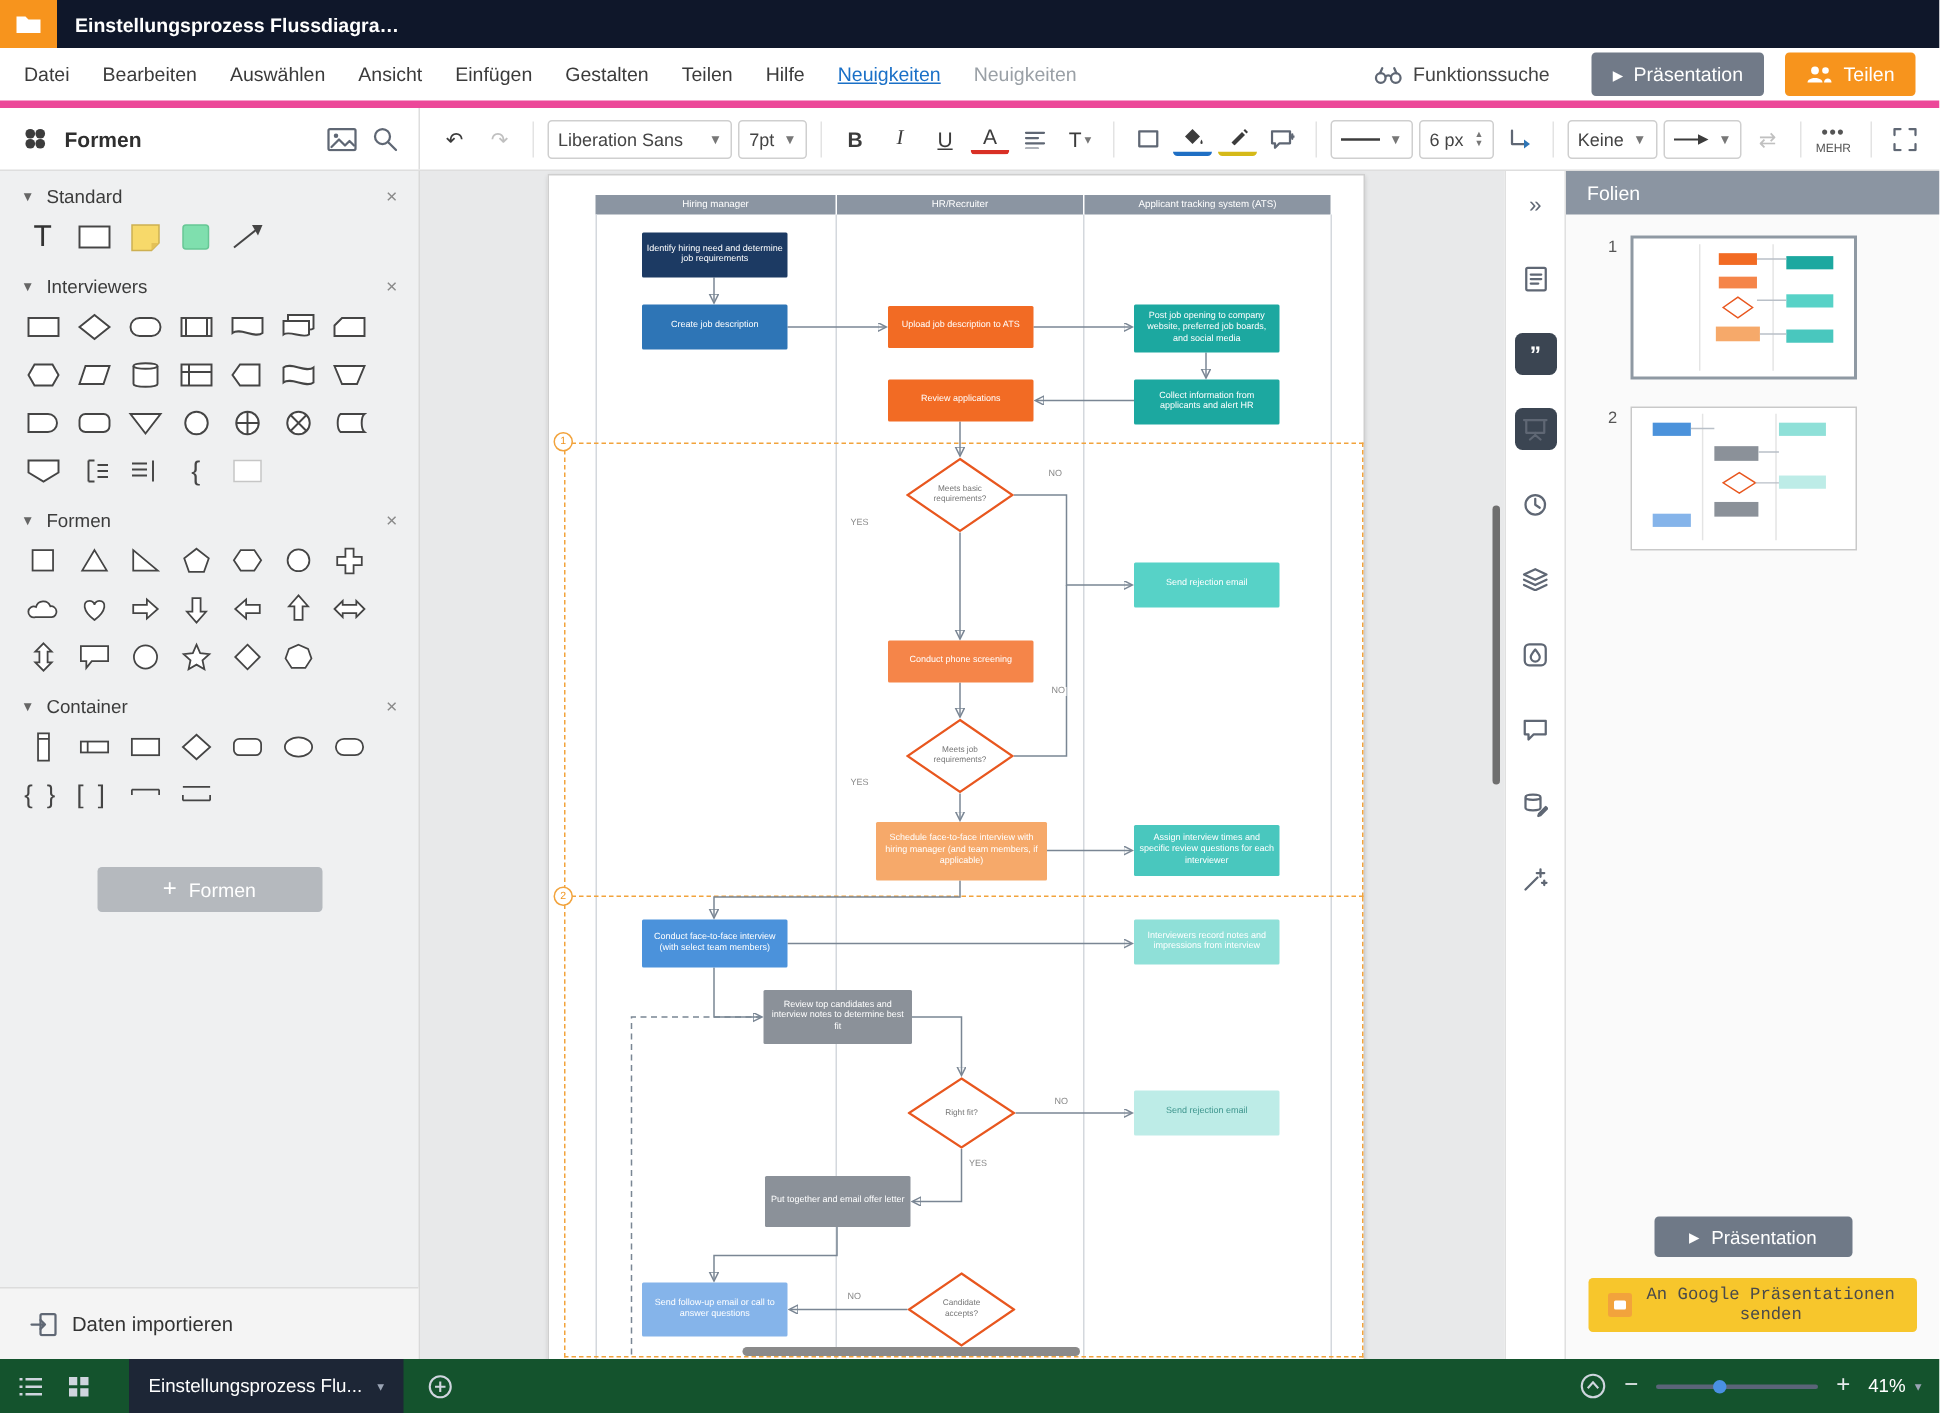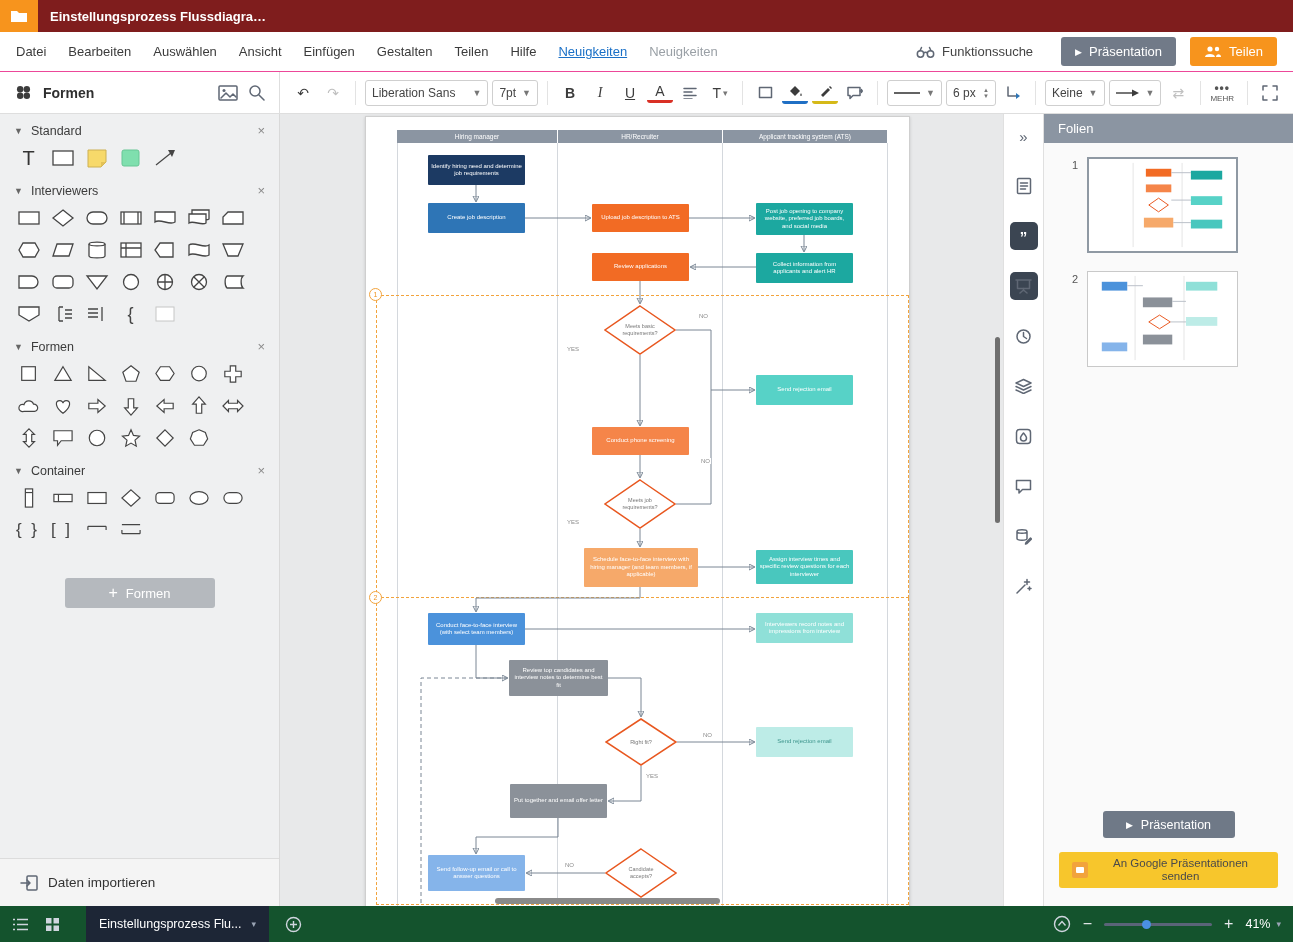--- a/index.html
+++ b/index.html
@@ -2,26 +2,26 @@
 <html><head>
 <meta charset="utf-8">
 <style>
 *{margin:0;padding:0;box-sizing:border-box}
 html,body{width:1293px;height:942px;overflow:hidden;font-family:"Liberation Sans",sans-serif;background:#fff}
 #app{display:flex;flex-direction:column;width:1293px;height:942px}
 svg{display:block}
 .ic{stroke:#5f6774;fill:none;stroke-width:1.5;stroke-linecap:round;stroke-linejoin:round}
 
 
-.titlebar{height:32px;background:#7f1d1d;display:flex;align-items:center;flex:none}
+.titlebar{height:32px;background:#0f172a;display:flex;align-items:center;flex:none}
 .appicon{width:38px;height:32px;background:#f7941d;display:flex;align-items:center;justify-content:center;flex:none}
 .doc-title{color:#fff;font-size:13px;font-weight:700;margin-left:12px;white-space:nowrap}
 
 
-.menubar{height:40px;background:#fff;border-bottom:1px solid #ec4899;display:flex;align-items:center;padding:0 16px;flex:none}
+.menubar{height:40px;background:#fff;border-bottom:5px solid #ec4899;display:flex;align-items:center;padding:0 16px;flex:none}
 .menu-item{font-size:13px;color:#3b3b3b;margin-right:22px;white-space:nowrap}
 .menu-news{font-size:13px;color:#1a70c7;text-decoration:underline;margin-right:22px}
 .menu-saved{font-size:13px;color:#9aa0a6}
 .mspacer{flex:1}
 .func-search{display:flex;align-items:center;gap:7px;font-size:13px;color:#444;margin-right:28px}
 .btn{border:none;border-radius:3px;color:#fff;font-size:13px;display:flex;align-items:center;gap:7px;padding:0 14px;height:29px;cursor:pointer;font-family:inherit}
 .btn-present{background:#717a88;margin-right:14px}
 .btn-share{background:#f7941d}
 
 
@@ -88,21 +88,21 @@
 
 .rightpanel{width:250px;background:#fafafa;border-left:1px solid #e0e0e0;display:flex;flex-direction:column;flex:none}
 .rp-head{height:29px;background:#8b95a2;color:#fff;font-size:13px;display:flex;align-items:center;padding:0 14px;flex:none}
 .rp-add{height:42px;display:flex;align-items:center;gap:10px;padding:0 14px;border-bottom:1px solid #e6e6e6;font-size:13.5px;color:#333}
 .rp-add .sp{flex:1}
 .slide-row{display:flex;gap:9px;padding:14px 12px 4px 28px}
 .slide-num{font-size:11px;color:#555;padding-top:2px}
 .thumb{width:151px;height:96px;background:#fff;border:1px solid #c9c9c9}
 .thumb.sel{border:2px solid #8f99a3}
 .rp-present{margin:auto auto 0;width:132px;height:27px;background:#6f7987;border:none;border-radius:3px;color:#fff;font-size:12.5px;display:flex;align-items:center;justify-content:center;gap:8px;font-family:inherit}
-.rp-google{margin:14px 15px 18px;height:36px;background:#f7c62c;border:none;border-radius:3px;display:flex;align-items:center;justify-content:center;gap:8px;font-size:11.5px;color:#4a4a4a;line-height:1.15;font-family:Liberation Sans, sans-serif;padding:0 8px;text-align:center}
+.rp-google{margin:14px 15px 18px;height:36px;background:#f7c62c;border:none;border-radius:3px;display:flex;align-items:center;justify-content:center;gap:8px;font-size:11.5px;color:#4a4a4a;line-height:1.15;font-family:Liberation Mono, monospace;padding:0 8px;text-align:center}
 .gslides{width:16px;height:16px;background:#f2a33c;border-radius:2px;display:flex;align-items:center;justify-content:center;flex:none}
 .gslides i{display:block;width:8px;height:6px;background:#fff;border-radius:1px}
 
 
 .statusbar{height:36px;background:#14532d;display:flex;align-items:center;padding:0 12px;flex:none;color:#dfe3e9}
 .sb-ic{margin-right:16px;display:flex;align-items:center;color:#cfd5de}
 .sb-tab{height:36px;background:#1d2636;display:flex;align-items:center;gap:10px;padding:0 13px;font-size:12.5px;color:#fff;margin:0 6px 0 10px;white-space:nowrap}
 .sb-plus{margin-left:10px;color:#cfd5de}
 .sbspacer{flex:1}
 .zoomctl{display:flex;align-items:center;gap:12px}

